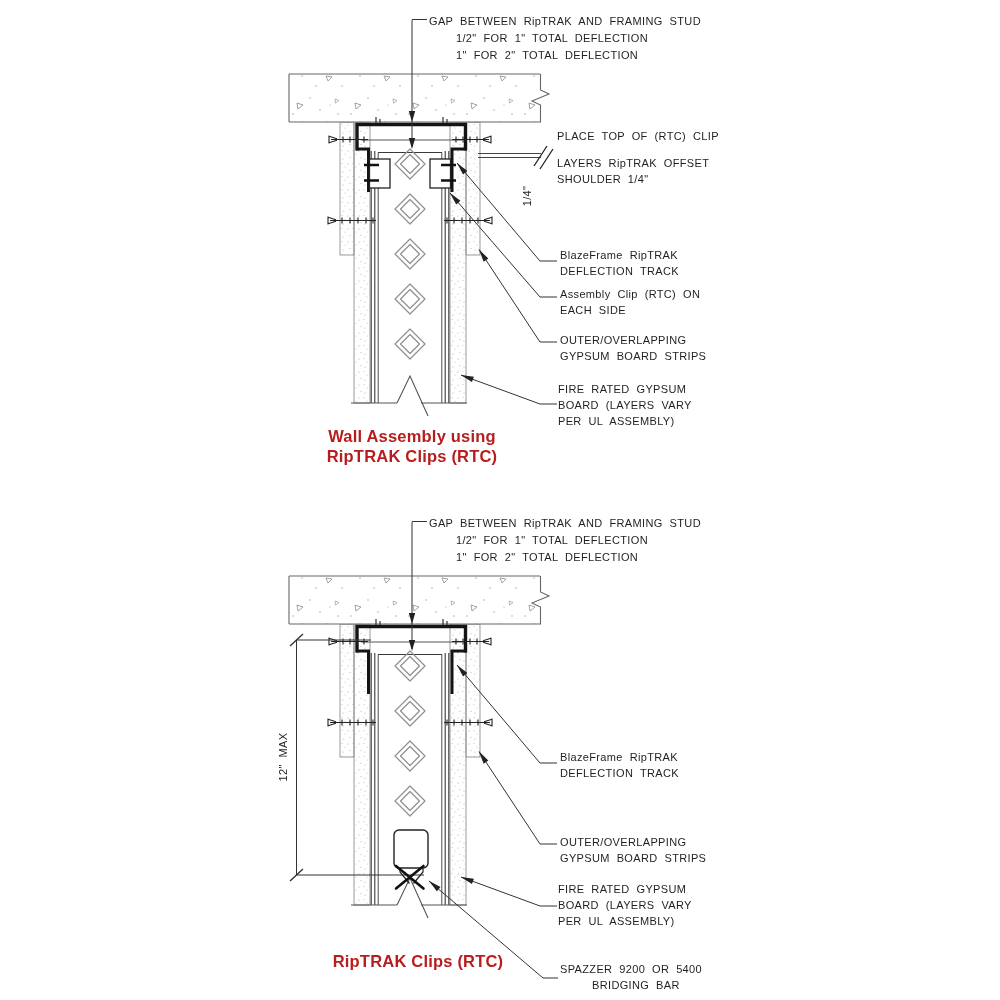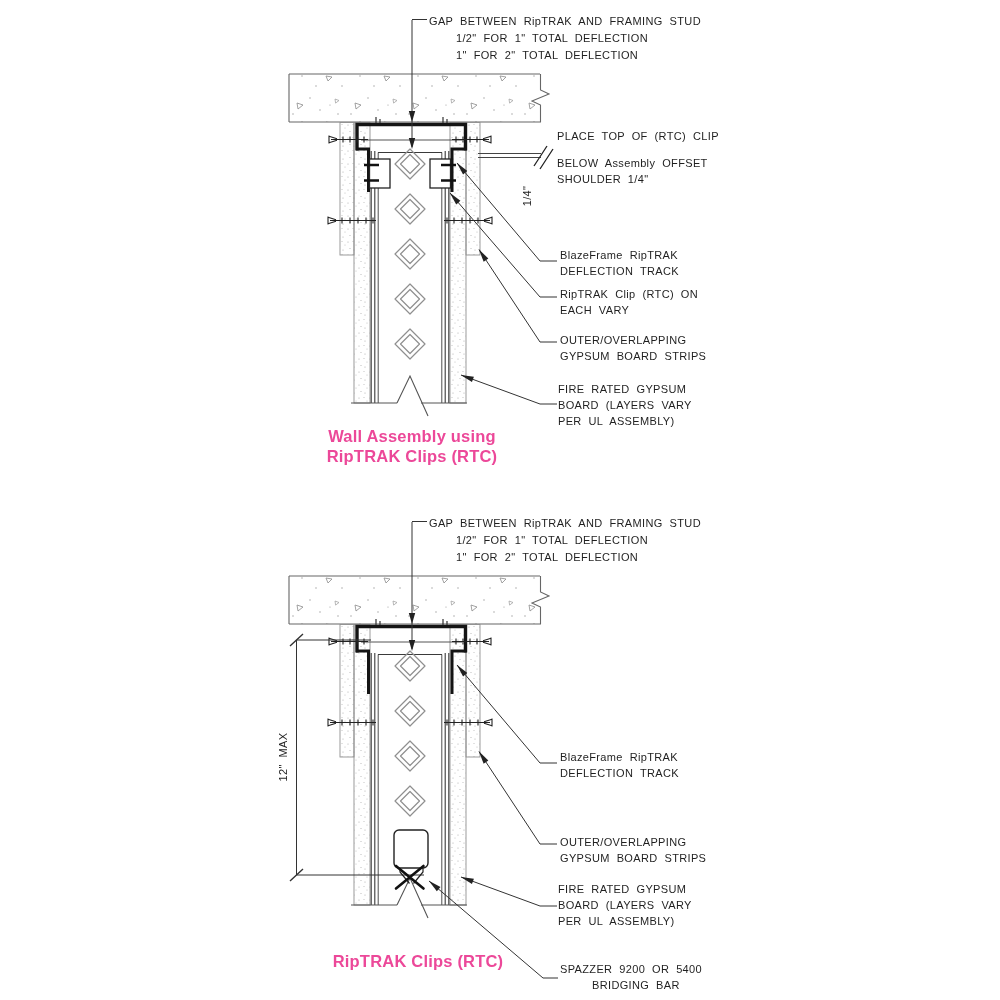--- a/index.html
+++ b/index.html
@@ -3,21 +3,21 @@
 <meta charset="utf-8">
 <style>
   html,body{margin:0;padding:0;background:#ffffff;}
   #stage{position:relative;width:844px;height:1000px;background:#ffffff;overflow:hidden;
          font-family:"Liberation Sans",sans-serif;}
   #stage svg{position:absolute;left:0;top:0;}
   .t{position:absolute;font:11px/16px "Liberation Sans",sans-serif;color:#1f1f1f;
      letter-spacing:.35px;word-spacing:3.5px;white-space:pre;}
   .rot{transform:translate(-50%,-50%) rotate(-90deg);transform-origin:center;}
   .title{position:absolute;width:250px;text-align:center;
-         font:bold 16.5px/20px "Liberation Sans",sans-serif;color:#ec4899;letter-spacing:.2px;}
+         font:bold 16.5px/20px "Liberation Sans",sans-serif;color:#b91c1c;letter-spacing:.2px;}
 </style>
 </head>
 <body>
 
 <div id="stage">
 
 <svg width="1000" height="1000" viewBox="0 0 1000 1000" xmlns="http://www.w3.org/2000/svg" xmlns:xlink="http://www.w3.org/1999/xlink">
   <defs>
     <pattern id="conc" width="58" height="46" patternUnits="userSpaceOnUse">
       <path d="M7,11 l6,2 l-5,4 z" fill="none" stroke="#8a8a8a" stroke-width="0.8"></path>
@@ -160,29 +160,29 @@
       <polyline points="429,881 543,978 558,978" marker-start="url(#arr)"></polyline>
     </g>
   </g>
 </svg>
 
 <div class="t" style="left:429px;top:13px">GAP BETWEEN RipTRAK AND FRAMING STUD</div>
 <div class="t" style="left:456px;top:30px">1/2" FOR 1" TOTAL DEFLECTION</div>
 <div class="t" style="left:456px;top:47px">1" FOR 2" TOTAL DEFLECTION</div>
 
 <div class="t" style="left:557px;top:128px">PLACE TOP OF (RTC) CLIP</div>
-<div class="t" style="left:557px;top:155px">BELOW Assembly OFFSET</div>
+<div class="t" style="left:557px;top:155px">LAYERS RipTRAK OFFSET</div>
 <div class="t" style="left:557px;top:171px">SHOULDER 1/4"</div>
 <div class="t rot" style="left:527px;top:196px">1/4"</div>
 
 <div class="t" style="left:560px;top:247px">BlazeFrame RipTRAK</div>
 <div class="t" style="left:560px;top:263px">DEFLECTION TRACK</div>
 
-<div class="t" style="left:560px;top:286px">RipTRAK Clip (RTC) ON</div>
-<div class="t" style="left:560px;top:302px">EACH VARY</div>
+<div class="t" style="left:560px;top:286px">Assembly Clip (RTC) ON</div>
+<div class="t" style="left:560px;top:302px">EACH SIDE</div>
 
 <div class="t" style="left:560px;top:332px">OUTER/OVERLAPPING</div>
 <div class="t" style="left:560px;top:348px">GYPSUM BOARD STRIPS</div>
 
 <div class="t" style="left:558px;top:381px">FIRE RATED GYPSUM</div>
 <div class="t" style="left:558px;top:397px">BOARD (LAYERS VARY</div>
 <div class="t" style="left:558px;top:413px">PER UL ASSEMBLY)</div>
 
 <div class="title" style="left:287px;top:426px">
   <div>Wall Assembly using</div>

